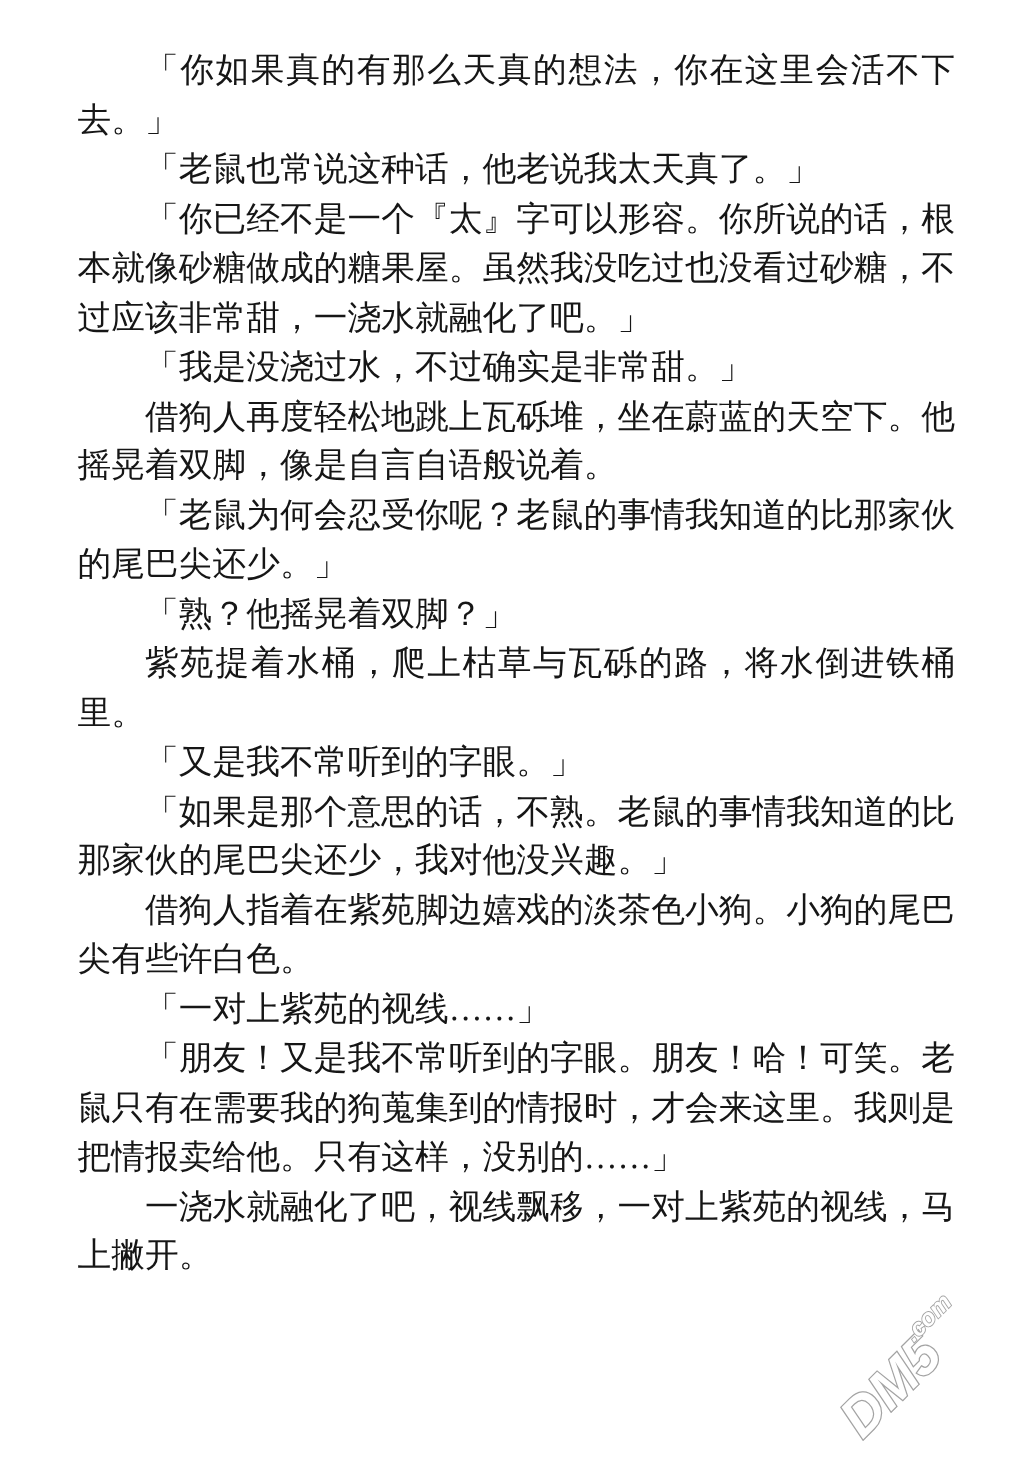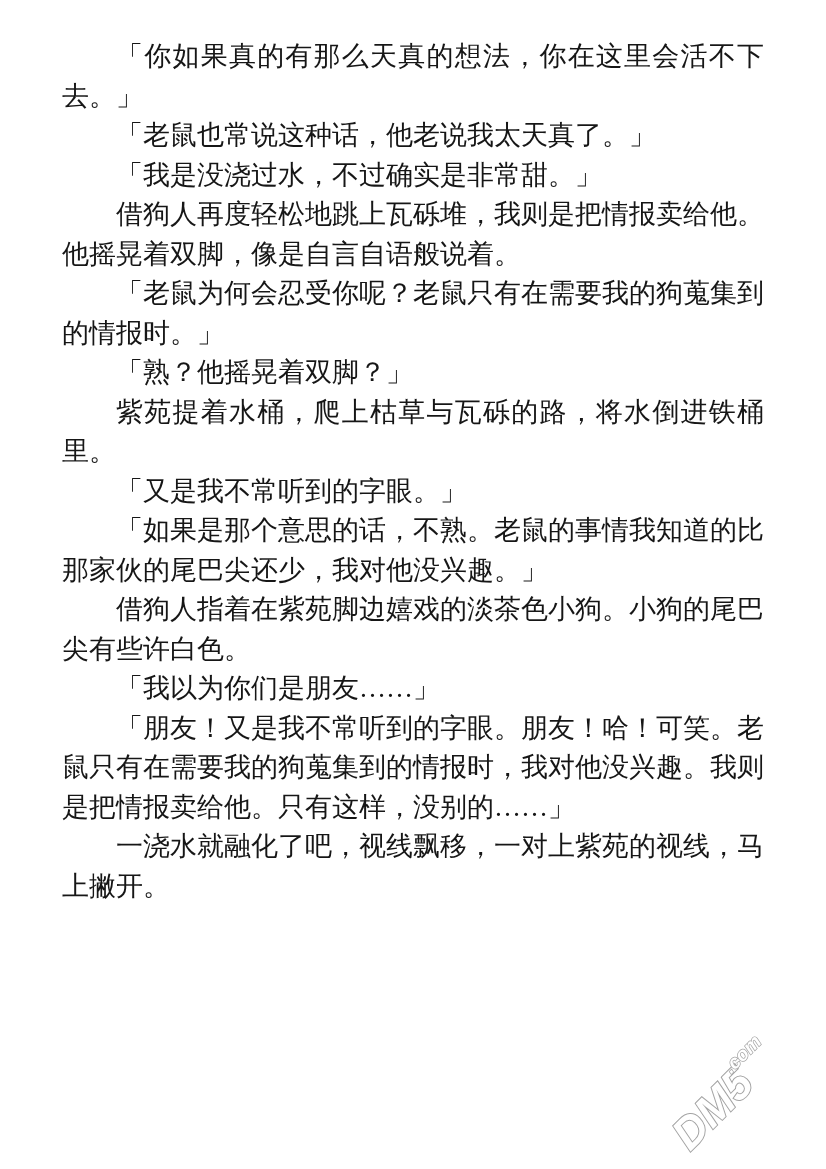--- a/index.html
+++ b/index.html
@@ -69,30 +69,31 @@
   }
 </style>
 </head>
 <body>
 
 <div class="page">
 
   <div class="text-body">
     <p>「你如果真的有那么天真的想法，你在这里会活不下去。」</p>
     <p>「老鼠也常说这种话，他老说我太天真了。」</p>
+    <p>「你已经不是一个『太』字可以形容。你所说的话，根本就像砂糖做成的糖果屋。虽然我没吃过也没看过砂糖，不过应该非常甜，一浇水就融化了吧。」</p>
     <p>「我是没浇过水，不过确实是非常甜。」</p>
-    <p>借狗人再度轻松地跳上瓦砾堆，我则是把情报卖给他。他摇晃着双脚，像是自言自语般说着。</p>
-    <p>「老鼠为何会忍受你呢？老鼠只有在需要我的狗蒐集到的情报时。」</p>
+    <p>借狗人再度轻松地跳上瓦砾堆，坐在蔚蓝的天空下。他摇晃着双脚，像是自言自语般说着。</p>
+    <p>「老鼠为何会忍受你呢？老鼠的事情我知道的比那家伙的尾巴尖还少。」</p>
     <p>「熟？他摇晃着双脚？」</p>
     <p>紫苑提着水桶，爬上枯草与瓦砾的路，将水倒进铁桶里。</p>
     <p>「又是我不常听到的字眼。」</p>
     <p>「如果是那个意思的话，不熟。老鼠的事情我知道的比那家伙的尾巴尖还少，我对他没兴趣。」</p>
     <p>借狗人指着在紫苑脚边嬉戏的淡茶色小狗。小狗的尾巴尖有些许白色。</p>
-    <p>「我以为你们是朋友……」</p>
-    <p>「朋友！又是我不常听到的字眼。朋友！哈！可笑。老鼠只有在需要我的狗蒐集到的情报时，我对他没兴趣。我则是把情报卖给他。只有这样，没别的……」</p>
+    <p>「一对上紫苑的视线……」</p>
+    <p>「朋友！又是我不常听到的字眼。朋友！哈！可笑。老鼠只有在需要我的狗蒐集到的情报时，才会来这里。我则是把情报卖给他。只有这样，没别的……」</p>
     <p>一浇水就融化了吧，视线飘移，一对上紫苑的视线，马上撇开。</p>
   </div>
 
   <div class="watermark">
     <svg width="150" height="140" viewBox="0 0 150 140">
       <g transform="translate(18,122) rotate(-45)">
         <text class="wm-main" x="0" y="0">DM5</text>
         <text class="wm-suffix" x="84" y="-26">.com</text>
       </g>
     </svg>

